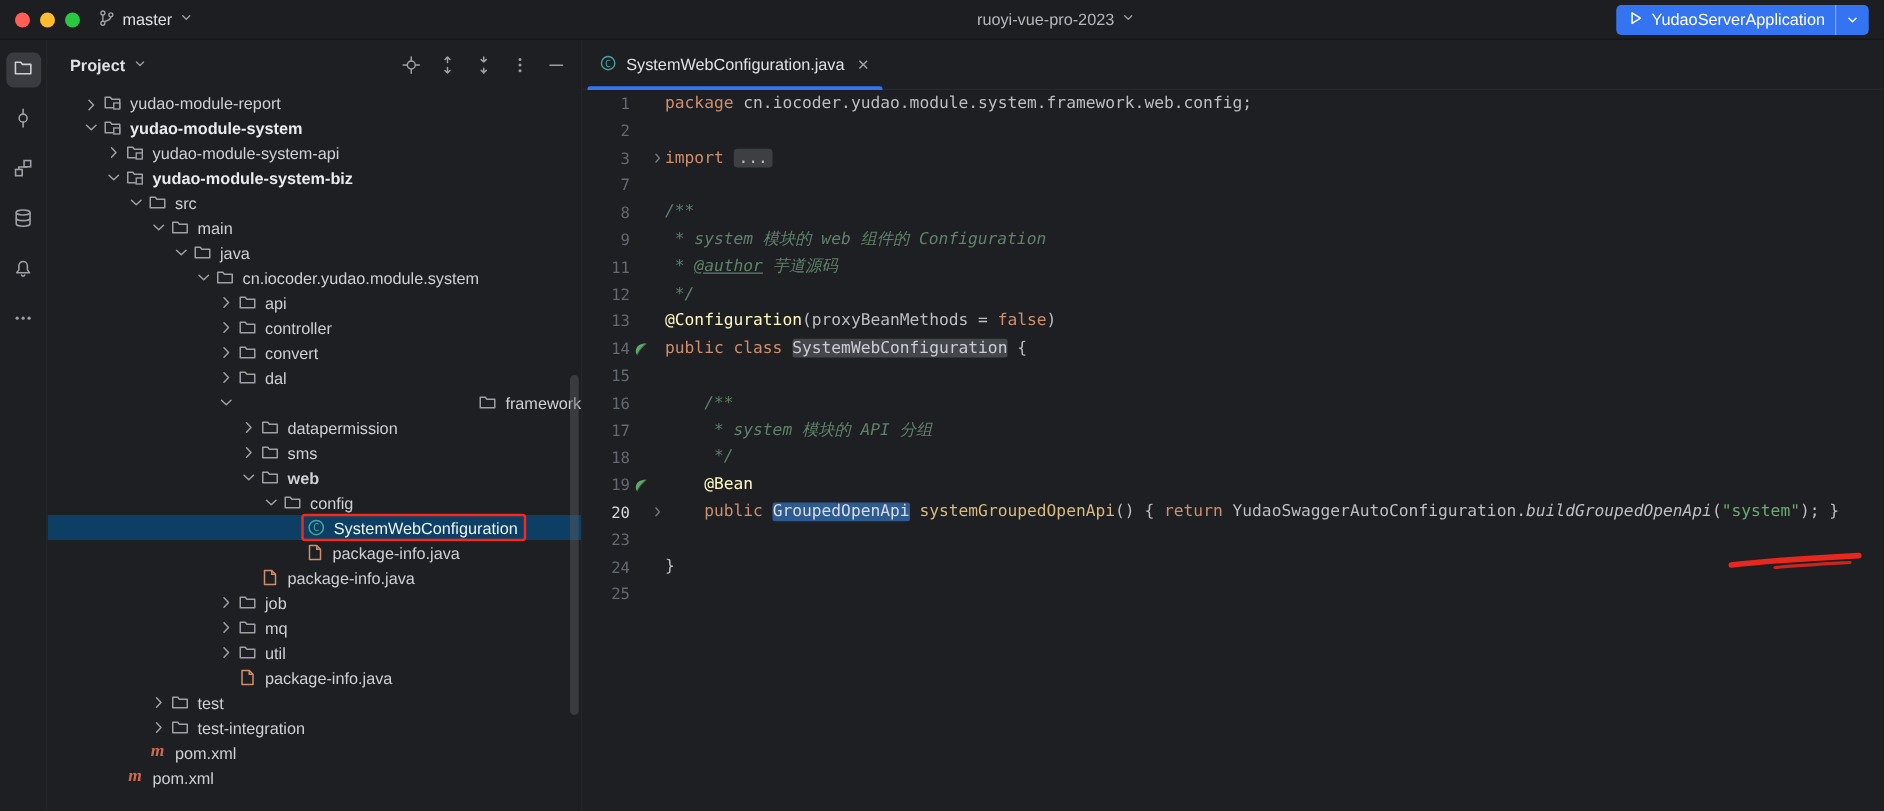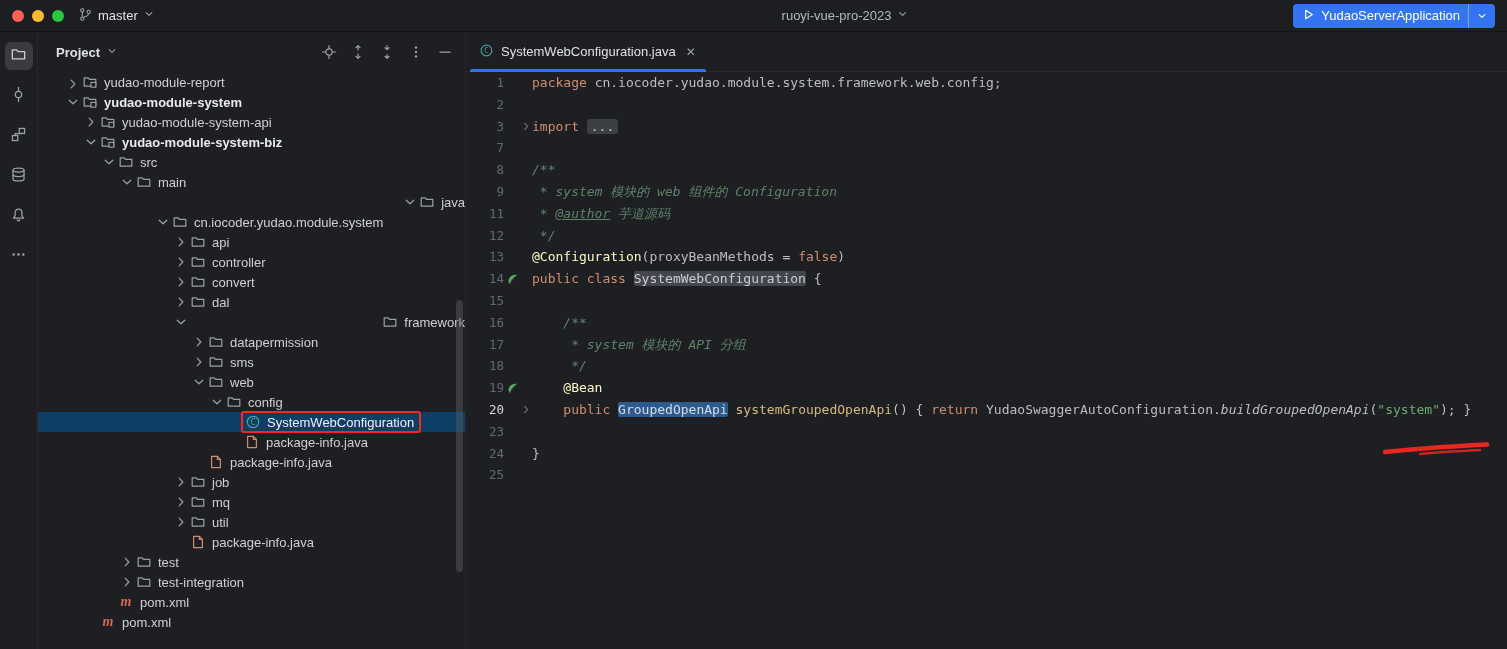--- a/index.html
+++ b/index.html
@@ -313,21 +313,21 @@
           </span>
           <span class="titem">
             <span class="ticon">
               <svg width="16" height="16" viewBox="0 0 16 16" fill="none" xmlns="http://www.w3.org/2000/svg">
                 <path d="M2.2 3.8h4l1.3 1.6h6.3v6.8H2.2z" stroke="#9DA0A6" stroke-width="1.2" stroke-linecap="round" stroke-linejoin="round" fill="none"></path>
               </svg>
             </span>
             <span class="tlabel">main</span>
           </span>
         </div>
-        <div class="trow" style="padding-left: 98px; justify-content: flex-end;">
+        <div class="trow" style="padding-left: 98px;">
           <span class="chev">
             <svg width="16" height="16" viewBox="0 0 16 16" fill="none" xmlns="http://www.w3.org/2000/svg">
               <path d="M4.2 6.2l3.8 3.6 3.8-3.6" stroke="#9DA0A6" stroke-width="1.2" stroke-linecap="round" stroke-linejoin="round" fill="none"></path>
             </svg>
           </span>
           <span class="titem">
             <span class="ticon">
               <svg width="16" height="16" viewBox="0 0 16 16" fill="none" xmlns="http://www.w3.org/2000/svg">
                 <path d="M2.2 3.8h4l1.3 1.6h6.3v6.8H2.2z" stroke="#9DA0A6" stroke-width="1.2" stroke-linecap="round" stroke-linejoin="round" fill="none"></path>
               </svg>
@@ -448,21 +448,21 @@
           </span>
           <span class="titem">
             <span class="ticon">
               <svg width="16" height="16" viewBox="0 0 16 16" fill="none" xmlns="http://www.w3.org/2000/svg">
                 <path d="M2.2 3.8h4l1.3 1.6h6.3v6.8H2.2z" stroke="#9DA0A6" stroke-width="1.2" stroke-linecap="round" stroke-linejoin="round" fill="none"></path>
               </svg>
             </span>
             <span class="tlabel">sms</span>
           </span>
         </div>
-        <div class="trow" style="padding-left: 152px;">
+        <div class="trow" style="padding-left: 152px; font-weight: bold;">
           <span class="chev">
             <svg width="16" height="16" viewBox="0 0 16 16" fill="none" xmlns="http://www.w3.org/2000/svg">
               <path d="M4.2 6.2l3.8 3.6 3.8-3.6" stroke="#9DA0A6" stroke-width="1.2" stroke-linecap="round" stroke-linejoin="round" fill="none"></path>
             </svg>
           </span>
           <span class="titem">
             <span class="ticon">
               <svg width="16" height="16" viewBox="0 0 16 16" fill="none" xmlns="http://www.w3.org/2000/svg">
                 <path d="M2.2 3.8h4l1.3 1.6h6.3v6.8H2.2z" stroke="#9DA0A6" stroke-width="1.2" stroke-linecap="round" stroke-linejoin="round" fill="none"></path>
               </svg>

